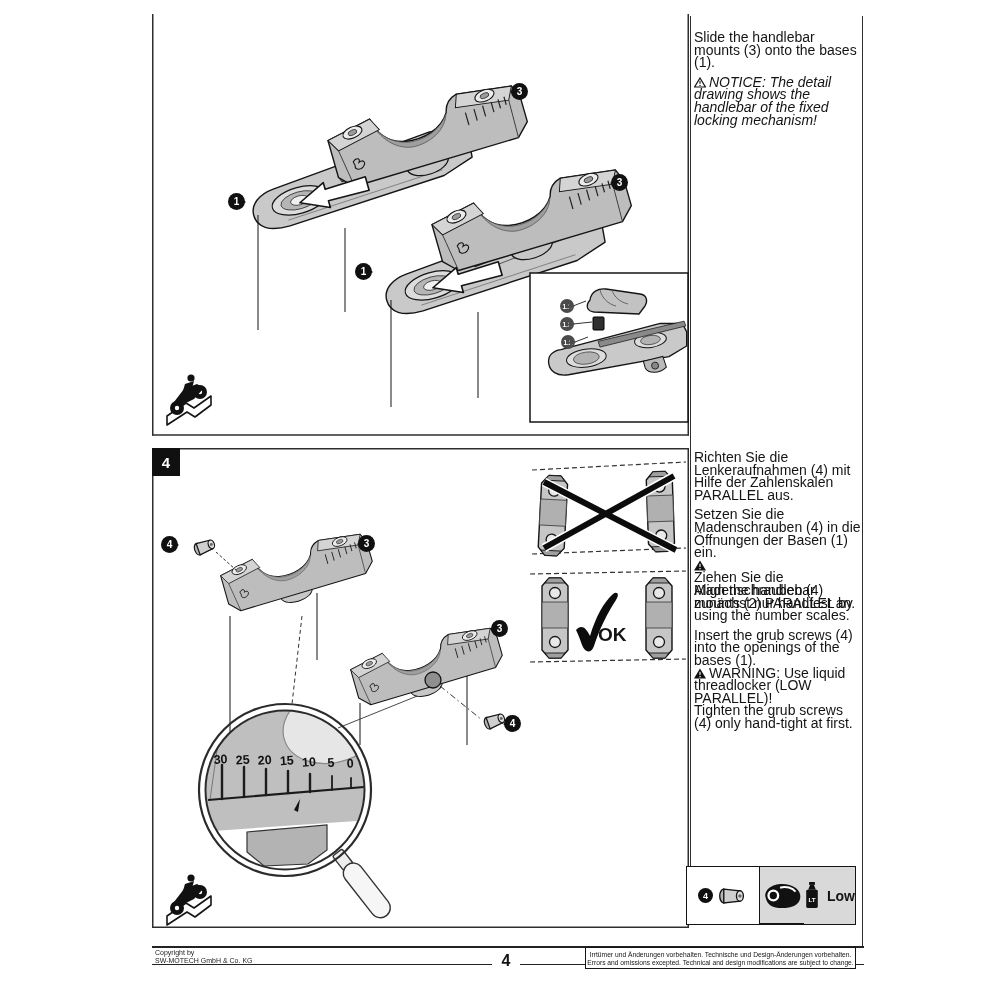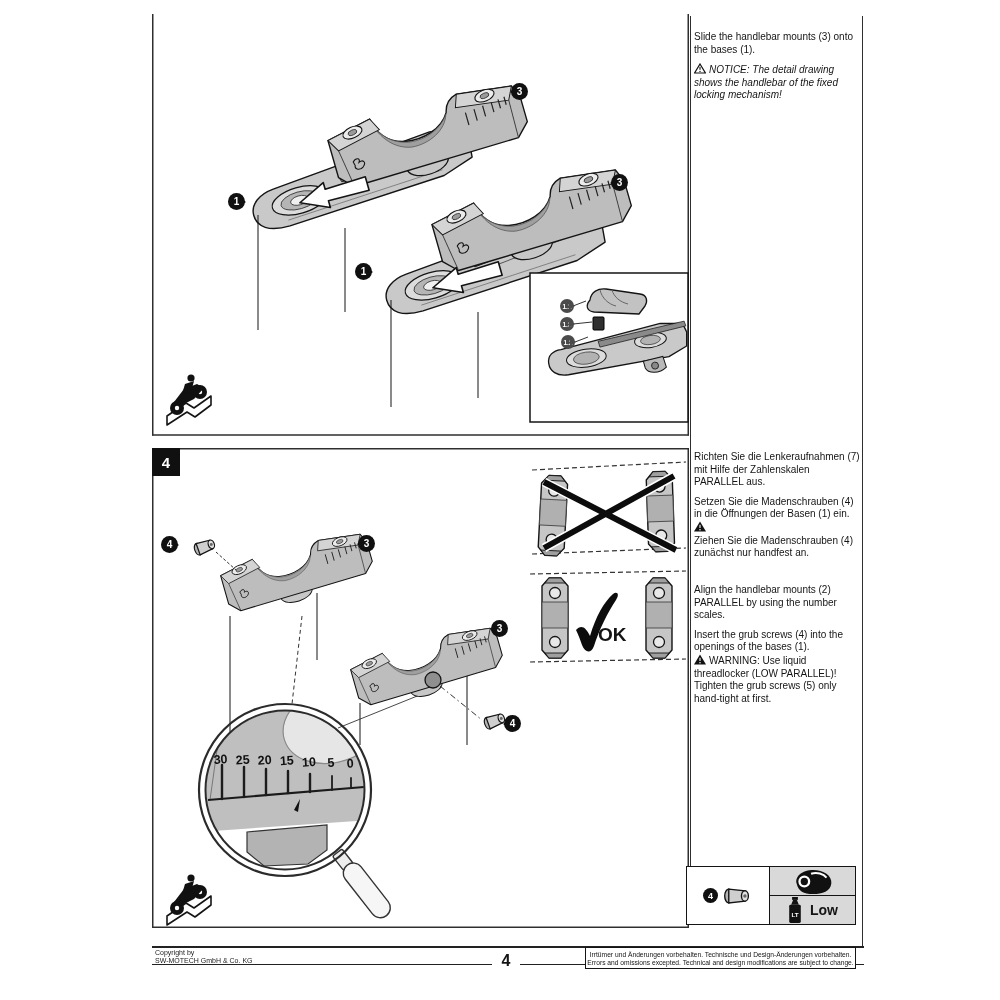--- a/index.html
+++ b/index.html
@@ -13,35 +13,35 @@
   .badge{position:absolute;width:17px;height:17px;border-radius:50%;background:#101010;color:#fff;
          font-size:10px;font-weight:bold;display:flex;align-items:center;justify-content:center;z-index:6}
   .badge.sm{width:14px;height:14px;font-size:6.5px;background:#4b4b4b}
   .badge.tr::after{content:"";position:absolute;right:-5px;top:50%;transform:translateY(-50%);
          border:4px solid transparent;border-left:6px solid #101010}
   .badge.tl::before{content:"";position:absolute;left:-5px;top:50%;transform:translateY(-50%);
          border:4px solid transparent;border-right:6px solid #101010}
   .badge.sm.tr::after{border-left-color:#4b4b4b}
 
   
-  .tcol{position:absolute;left:694px;width:167px;font-size:10px;line-height:12.6px}
+  .tcol{position:absolute;left:694px;width:167px;font-size:14px;line-height:12.6px}
   .tcol p{margin:0 0 7px}
   .tcol p.tight{margin-bottom:0}
   .bold{font-weight:normal}
   .it{font-style:italic}
   .wtri{display:inline-block;vertical-align:-1px;margin-right:3px}
 
   .stepbox{position:absolute;left:152px;top:448px;width:28px;height:28px;background:#101010;color:#fff;
          font-weight:bold;font-size:15px;display:flex;align-items:center;justify-content:center;z-index:5}
 
   
   .partsbox{position:absolute;left:686px;top:866px;width:170px;height:59px;border:1.5px solid #141414;
          display:flex;background:#fff;box-sizing:border-box;z-index:4}
   .pb-left{width:82px;display:flex;align-items:center;justify-content:center;gap:5px;position:relative}
-  .pb-right{flex:1;display:flex;flex-direction:column;border-left:1.5px solid #141414}
+  .pb-right{flex:1;display:flex;border-left:1.5px solid #141414}
   .pb-cell{flex:1;background:#d9d9d9;display:flex;align-items:center;justify-content:center;gap:7px}
   .pb-cell.top{border-bottom:1.5px solid #141414}
   .low{font-weight:bold;font-size:14px}
   .badge-inline{width:15px;height:15px;border-radius:50%;background:#101010;color:#fff;font-size:9px;
          font-weight:bold;display:flex;align-items:center;justify-content:center}
 
   
   .copyright{position:absolute;left:155px;top:949px;font-size:7px;line-height:8px;color:#222}
   .pagenum{position:absolute;left:492px;top:952px;width:28px;text-align:center;font-size:16px;
          font-weight:800;background:#fff;z-index:3}
@@ -249,21 +249,21 @@
     <p class="it tight">
       <svg class="wtri" width="12" height="11" viewBox="0 0 12 11">
         <polygon points="6,1 11.4,10 0.6,10" fill="#fff" stroke="#111" stroke-width="1.2"></polygon>
         <rect x="5.45" y="3.8" width="1.1" height="3" fill="#111"></rect>
           <circle cx="6" cy="8.4" r="0.7" fill="#111"></circle>
       </svg><span class="bold it">NOTICE:</span><span class="it"> The detail drawing shows the handlebar of the fixed locking mechanism!</span>
     </p>
   </div>
 
   <div class="tcol" style="top:451px">
-    <p><span>Richten Sie die Lenkeraufnahmen (7) mit Hilfe der Zahlenskalen </span><span class="bold">PARALLEL</span><span> aus.</span></p>
+    <p><span>Richten Sie die Lenkeraufnahmen (4) mit Hilfe der Zahlenskalen </span><span class="bold">PARALLEL</span><span> aus.</span></p>
     <p class="tight">Setzen Sie die Madenschrauben (4) in die Öffnungen der Basen (1) ein.</p>
     <p class="bold tight">
       <svg class="wtri" width="12" height="11" viewBox="0 0 12 11">
         <polygon points="6,0.5 12,10.5 0,10.5" fill="#111"></polygon>
         <rect x="5.45" y="3.8" width="1.1" height="3.2" fill="#fff"></rect>
           <circle cx="6" cy="8.8" r="0.75" fill="#fff"></circle>
       </svg>
     </p>
     <p class="tight">Ziehen Sie die Madenschrauben (4) zunächst nur handfest an.</p>
   </div>
@@ -271,21 +271,21 @@
   <div class="tcol" style="top:584px">
     <p><span>Align the handlebar mounts (2) </span><span class="bold">PARALLEL</span><span> by using the number scales.</span></p>
     <p class="tight">Insert the grub screws (4) into the openings of the bases (1).</p>
     <p class="bold tight">
       <svg class="wtri" width="12" height="11" viewBox="0 0 12 11">
         <polygon points="6,0.5 12,10.5 0,10.5" fill="#111"></polygon>
         <rect x="5.45" y="3.8" width="1.1" height="3.2" fill="#fff"></rect>
           <circle cx="6" cy="8.8" r="0.75" fill="#fff"></circle>
       </svg><span>WARNING: Use liquid threadlocker (LOW PARALLEL)!</span>
     </p>
-    <p class="tight">Tighten the grub screws (5) only hand-tight at first.</p>
+    <p class="tight">Tighten the grub screws (4) only hand-tight at first.</p>
   </div>
 
   <div class="partsbox">
     <div class="pb-left">
       <span class="badge-inline">4</span>
       <svg width="30" height="20" viewBox="0 0 26 16">
         <use href="#screwshape" transform="translate(1,1)"></use>
       </svg>
     </div>
     <div class="pb-right">

